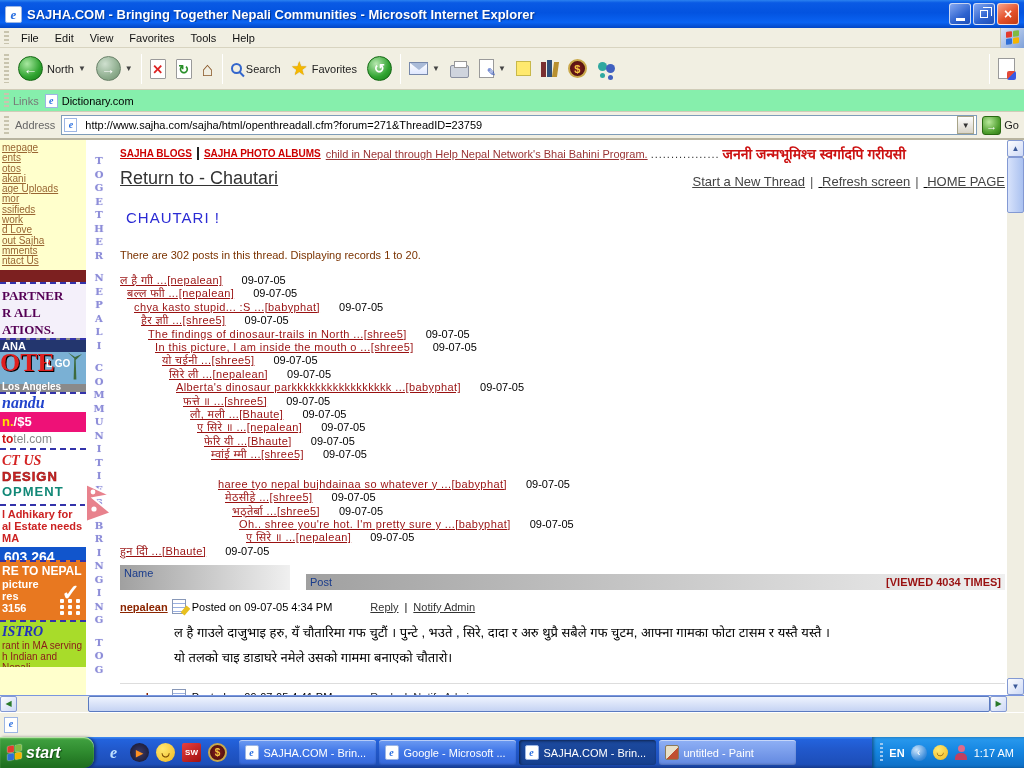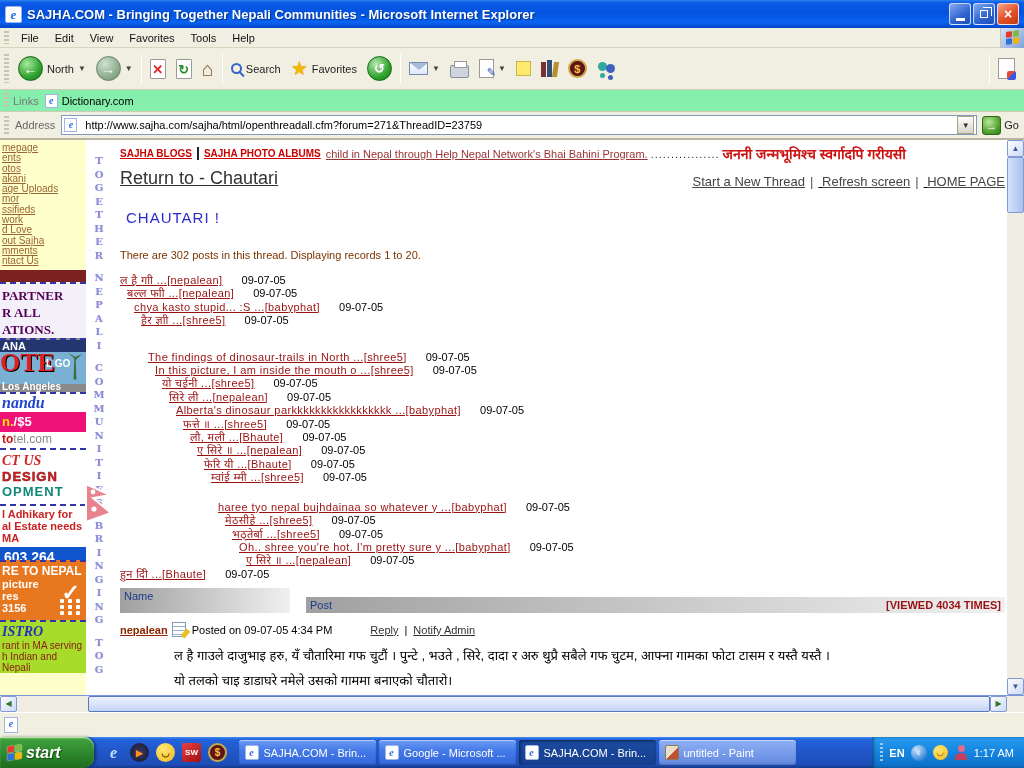--- a/index.html
+++ b/index.html
@@ -106,21 +106,21 @@
   .ad-design .l2 { color:#d42222; font-weight:bold; font-size:13px; letter-spacing:1px; -webkit-text-stroke:.5px #801010; }
   .ad-design .l3 { color:#118877; font-weight:bold; font-size:13px; letter-spacing:1px; }
   .ad-re { height:56px; background:#fff; padding-top:2px; }
   .ad-re .ln { color:#cc2222; font-weight:bold; font-size:11px; line-height:12px; padding-left:2px; }
   .ad-re .phone { background:#1155cc; color:#fff; font-weight:bold; font-size:14px; margin-top:3px; padding:2px 0 2px 4px; }
   .ad-fare { height:60px; background:#e87820; color:#fff; font-weight:bold; padding:2px 0 0 2px; position:relative; }
   .ad-fare .l1 { font-size:12px; }
   .ad-fare .check { position:absolute; right:6px; top:18px; font-size:22px; }
   .dots9 { position:absolute; right:4px; bottom:4px; width:24px; height:18px;
     background:radial-gradient(circle 2.5px, #fff 2px, transparent 2.5px); background-size:8px 6px; }
-  .ad-bistro { height:53px; background:#a8dc2a; padding:2px 0 0 2px; }
+  .ad-bistro { height:47px; background:#a8dc2a; padding:2px 0 0 2px; }
   .ad-bistro .l1 { color:#2233bb; font:bold italic 14px/16px "Liberation Serif",serif; }
   .ad-bistro .ln { color:#8a1a1a; font-size:10px; line-height:11px; }
 
   .vstrip { position:absolute; left:86px; top:0; bottom:0; width:26px; background:#fff;
     display:flex; flex-direction:column; align-items:center; padding-top:14px; }
   .vletter { font:bold 10px/13.5px "DejaVu Serif",serif; color:#8d8dd8; text-shadow:0 0 1px #c8c8f0; }
   .vgap { height:9px; }
   .nepal-flag { position:absolute; left:84px; top:342px; }
 
   .main { position:absolute; left:112px; right:17px; top:0; bottom:0; background:#fff; overflow:hidden; padding:4px 2px 0 8px; }
@@ -513,21 +513,21 @@
           <div class="trow" style="padding-left: 14px;">
             <a class="tlink">chya kasto stupid... :S ...[babyphat]</a>
             <span class="tdate">09-07-05</span>
           </div>
 
           <div class="trow" style="padding-left: 21px;">
             <a class="tlink">हैर ज्ञाी ...[shree5]</a>
             <span class="tdate">09-07-05</span>
           </div>
 
-          <div class="trow" style="padding-left: 28px; margin-top: 23px;">
+          <div class="trow" style="padding-left: 28px;">
             <a class="tlink">The findings of dinosaur-trails in North ...[shree5]</a>
             <span class="tdate">09-07-05</span>
           </div>
 
           <div class="trow" style="padding-left: 35px;">
             <a class="tlink">In this picture, I am inside the mouth o ...[shree5]</a>
             <span class="tdate">09-07-05</span>
           </div>
 
           <div class="trow" style="padding-left: 42px;">

